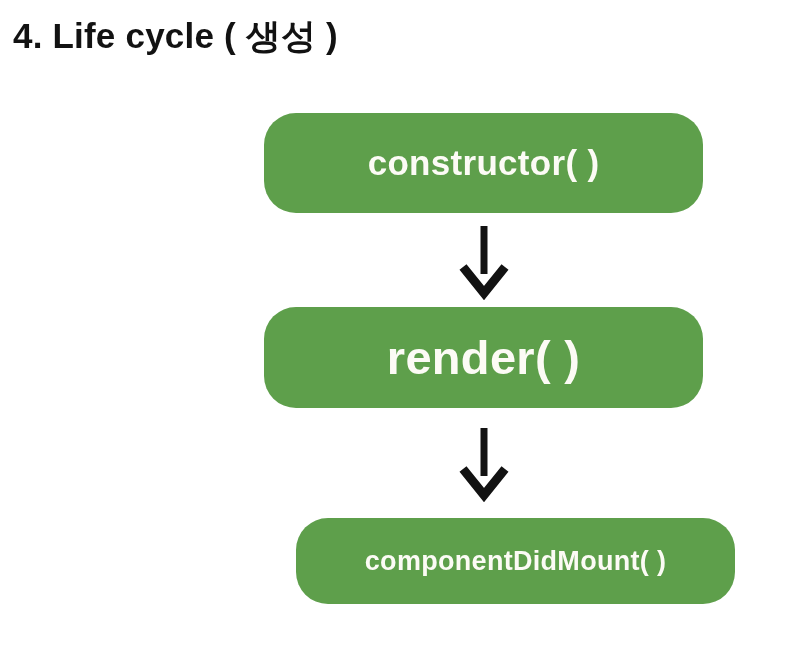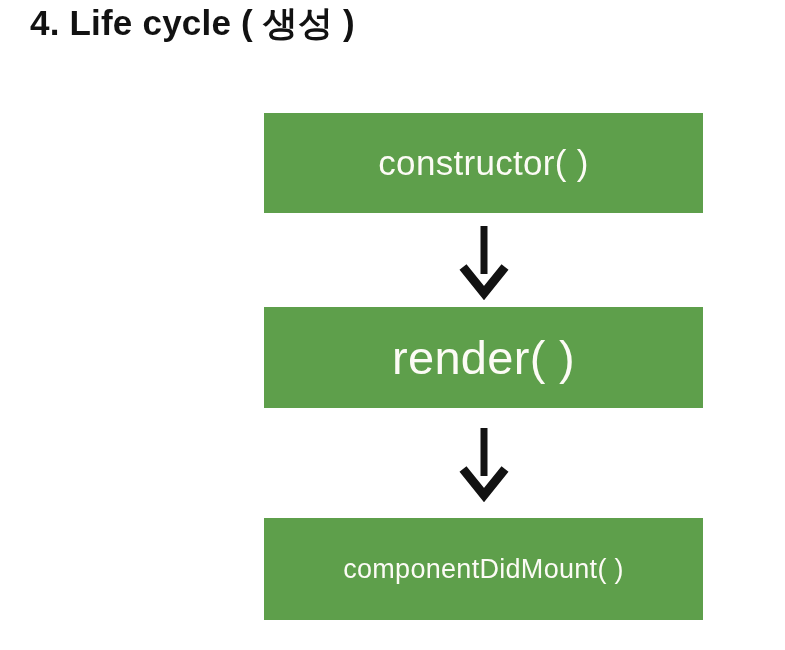--- a/index.html
+++ b/index.html
@@ -10,44 +10,44 @@
     width: 785px;
     height: 650px;
     position: relative;
     overflow: hidden;
     background: var(--page_bg, #ffffff);
     font-family: "Liberation Sans", sans-serif;
   }
   .page-title {
     position: absolute;
     left: 13px;
-    top: 0;
+    top: 13px;
     font-size: 35px;
     font-weight: bold;
     letter-spacing: 0.2px;
     color: var(--title_color, #121212);
     white-space: nowrap;
-    margin-left: 17px;
   }
   .node {
     position: absolute;
     left: 264px;
     width: 439px;
     background: var(--box_green, #5e9f4b);
     color: var(--box_text_color, #fcfbf5);
     display: flex;
     align-items: center;
     justify-content: center;
-    font-weight: normal;
+    font-weight: bold;
     letter-spacing: 0.3px;
     white-space: nowrap;
+    border-radius: 32px;
   }
   .node-constructor { top: 113px; height: 100px; font-size: 35px; }
   .node-render      { top: 307px; height: 101px; font-size: 47px; }
-  .node-cdm         { top: 518px; height: 102px; font-size: 27px; }
+  .node-cdm         { top: 518px; height: 86px; font-size: 27px; margin-left: 32px; }
   .arrow {
     position: absolute;
     left: 454px;
     width: 60px;
     height: 74px;
     overflow: visible;
   }
   .arrow-1 { top: 224px; }
   .arrow-2 { top: 426px; }
   .arrow line {

